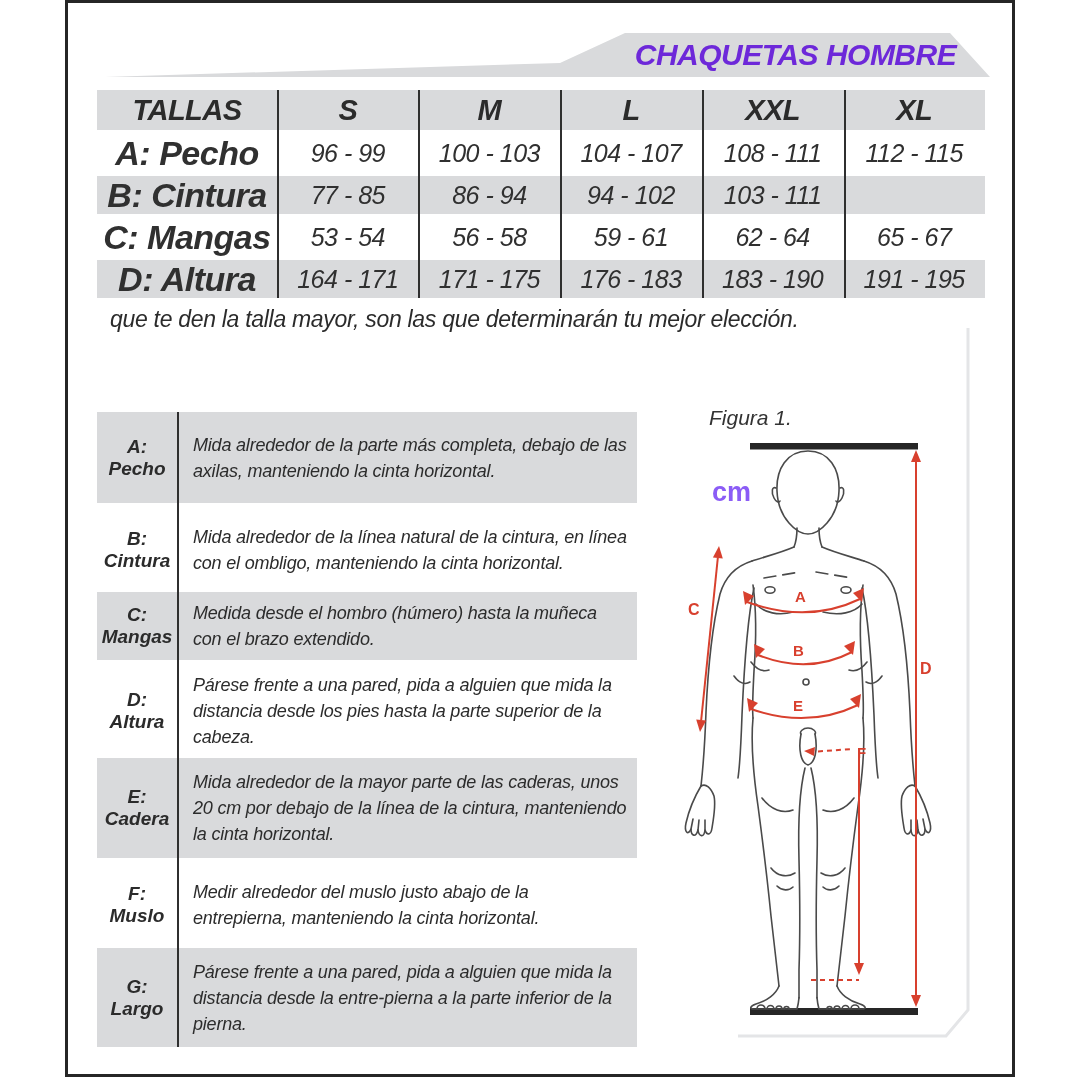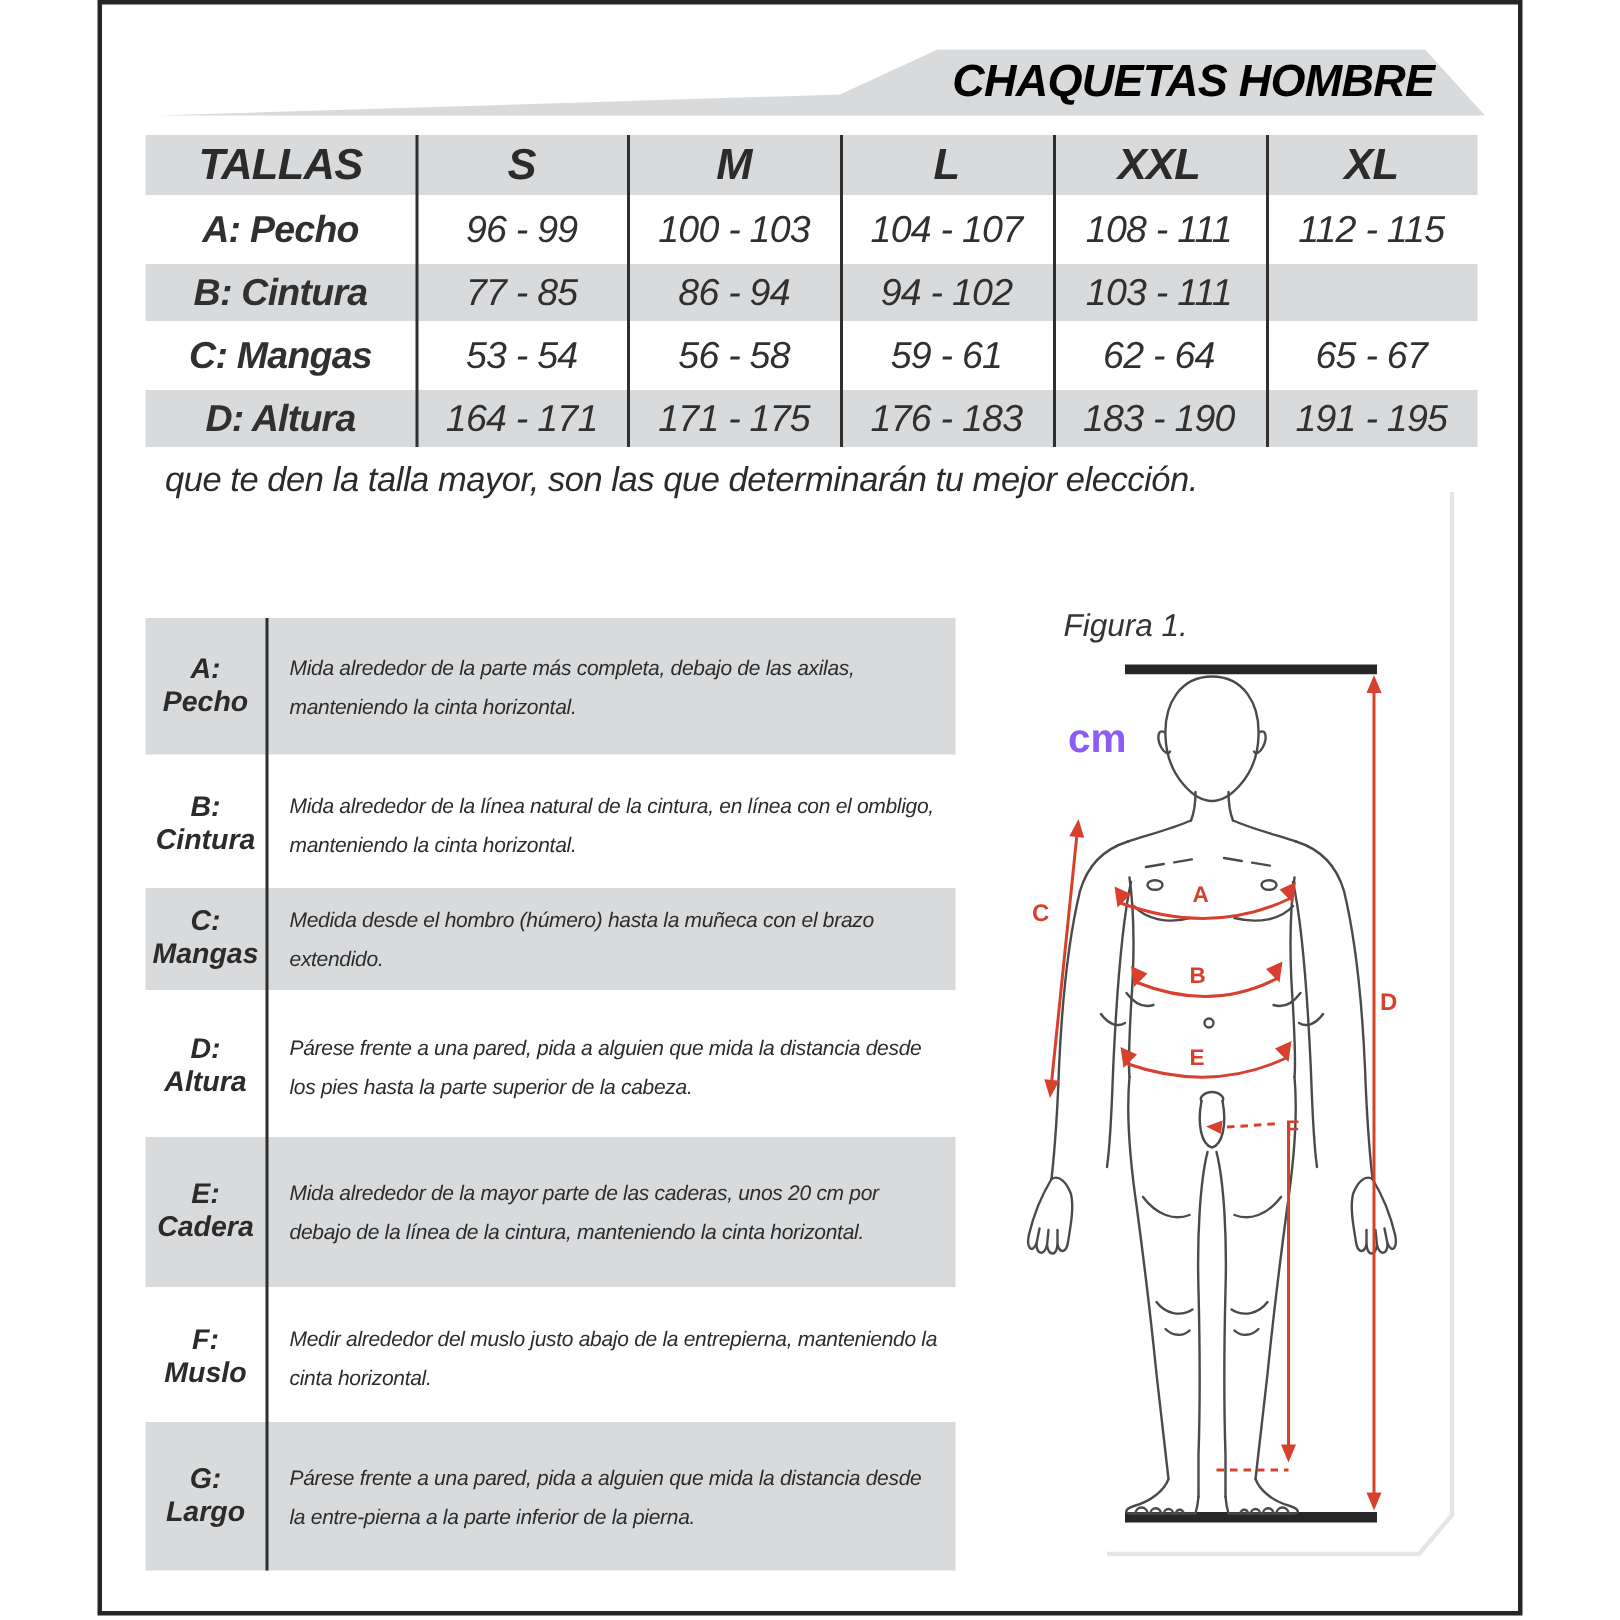--- a/index.html
+++ b/index.html
@@ -11,50 +11,50 @@
   .abs{position:absolute;}
   
   .frame{
     left:65px;top:0;width:950px;height:1077px;
     border:3px solid #262626;box-sizing:border-box;background:transparent;
   }
   
   .banner-svg{left:95px;top:25px;width:905px;height:58px;}
   .banner-title{
     left:628px;top:38px;width:335px;text-align:center;
-    font-size:30px;font-weight:bold;font-style:italic;color:#000000;
+    font-size:30px;font-weight:bold;font-style:italic;color:#6d28d9;
     letter-spacing:-0.5px;white-space:nowrap;
   }
   
   .size-table{left:97px;top:90px;width:888px;}
   .t-row{display:flex;height:38px;margin-bottom:4px;}
   .t-row.head{height:40px;}
   .t-row.gray{background:#d9dadc;}
   .t-cell{
     flex:0 0 141.6px;display:flex;align-items:center;justify-content:center;
     font-style:italic;font-size:25px;color:#303030;letter-spacing:-0.5px;
   }
-  .t-cell.lab{flex:0 0 180px;font-weight:bold;font-size:25px;}
+  .t-cell.lab{flex:0 0 180px;font-weight:bold;font-size:34px;}
   .t-row.head .t-cell{font-weight:bold;font-size:29px;color:#2b2b2b;}
   .col-line{position:absolute;top:0;width:2px;height:208px;background:#2f2f2f;}
   
   .intro{left:110px;top:300px;width:890px;font-style:italic;font-size:23px;
          line-height:38px;color:#2b2b2b;letter-spacing:-0.3px;}
   
   .guide{left:97px;top:412px;width:540px;height:635px;}
   .g-row{position:absolute;left:0;width:540px;display:flex;}
   .g-row.gray{background:#d9dadc;}
   .g-label{
     flex:0 0 80px;display:flex;flex-direction:column;align-items:center;
     justify-content:center;font-weight:bold;font-style:italic;font-size:19px;
     line-height:22px;color:#2b2b2b;
   }
   .g-desc{
     flex:1;display:flex;align-items:center;padding:6px 10px 6px 16px;
-    font-style:italic;font-size:14px;line-height:26px;color:#2c2c2c;
+    font-style:italic;font-size:18px;line-height:26px;color:#2c2c2c;
     letter-spacing:-0.2px;max-width:462px;
   }
   .g-divider{position:absolute;left:80px;top:0;width:2px;height:635px;background:#2f2f2f;}
   
   .fig-caption{left:709px;top:406px;font-style:italic;font-size:21px;color:#333;}
   .figure-svg{left:650px;top:320px;width:345px;height:725px;}
   .red-label{position:absolute;color:#d8402e;font-weight:bold;font-size:15px;}
   .cm-label{left:712px;top:477px;font-size:27px;font-weight:600;color:#8b5cf6;}
 </style>
 </head>

